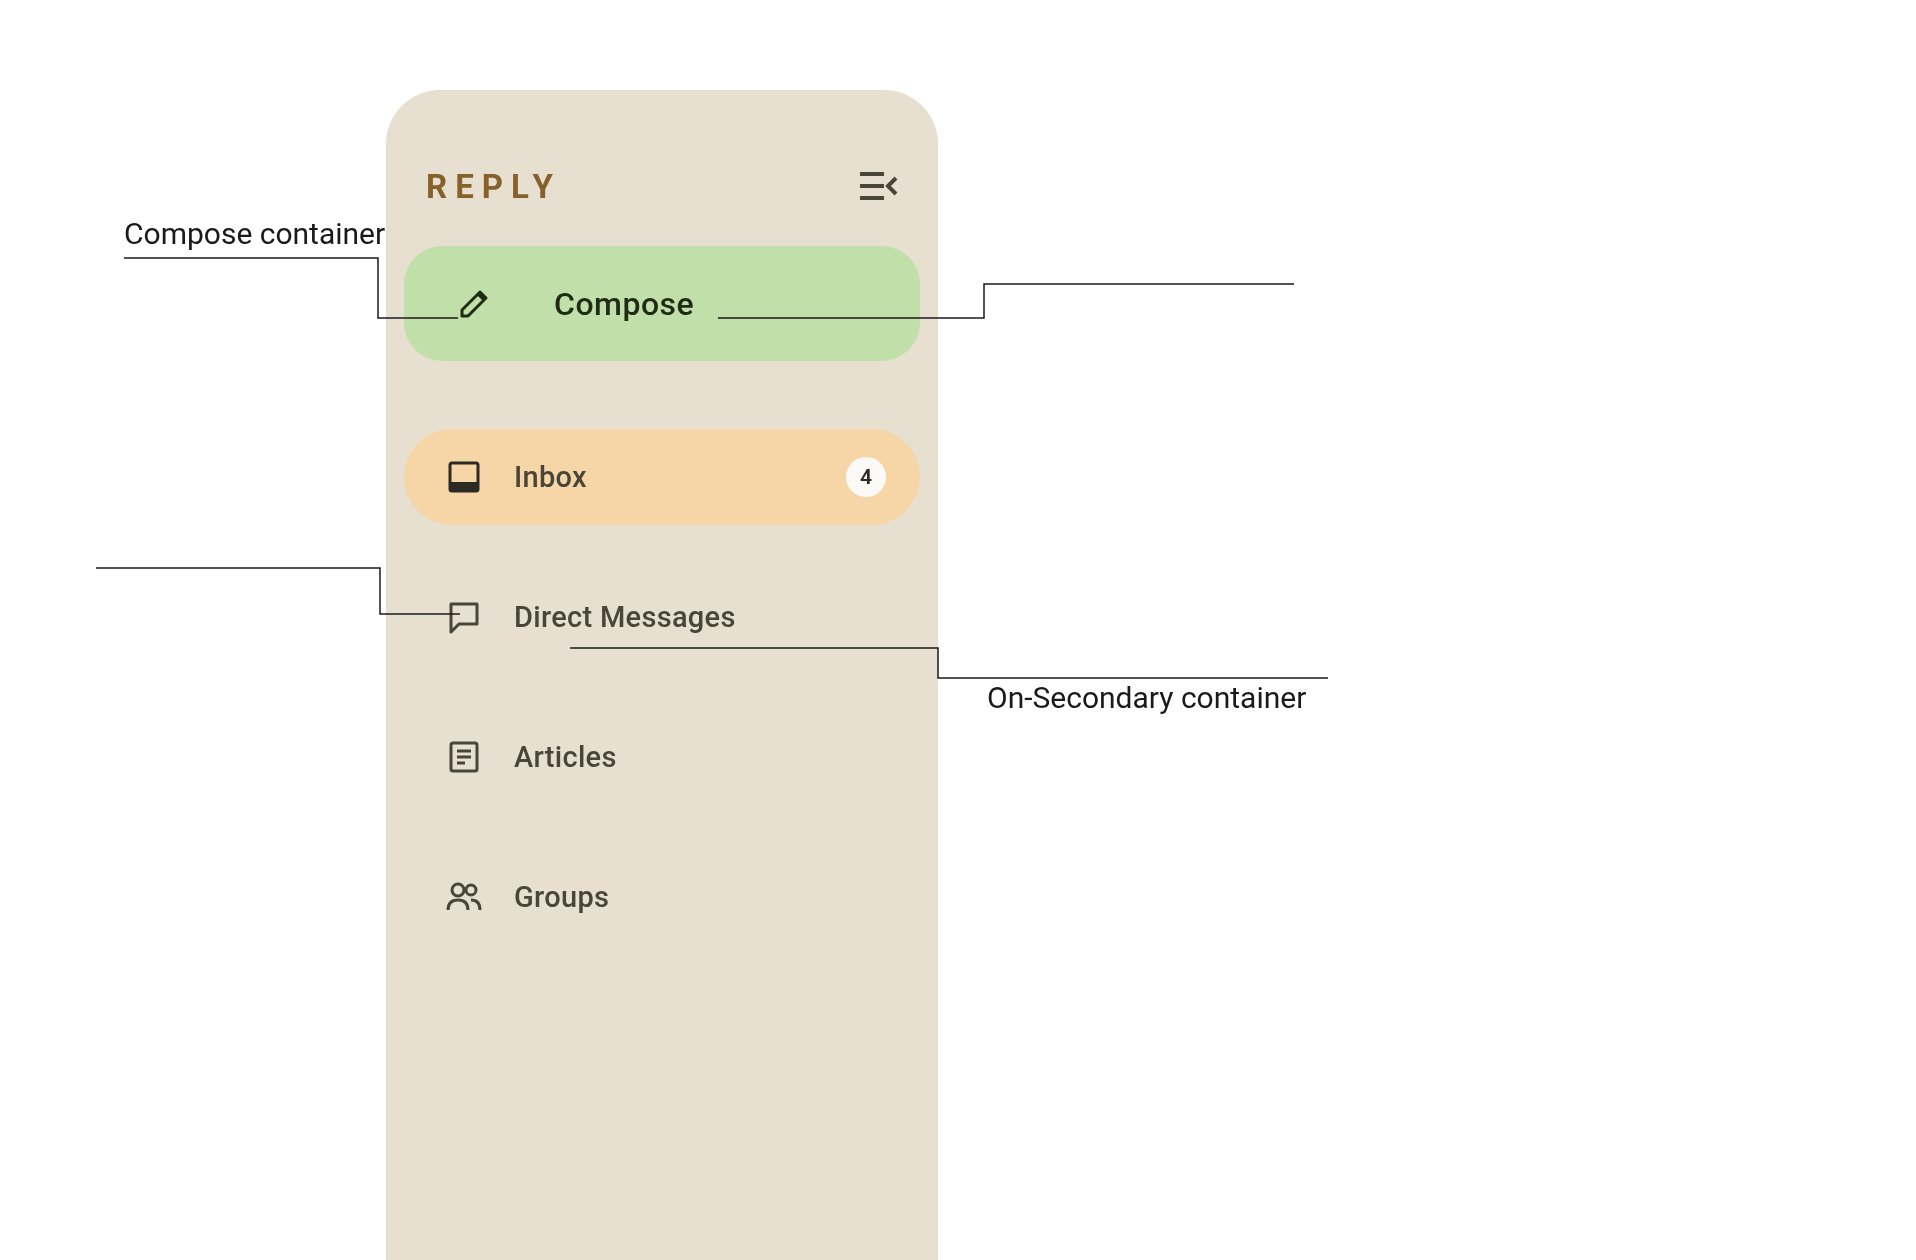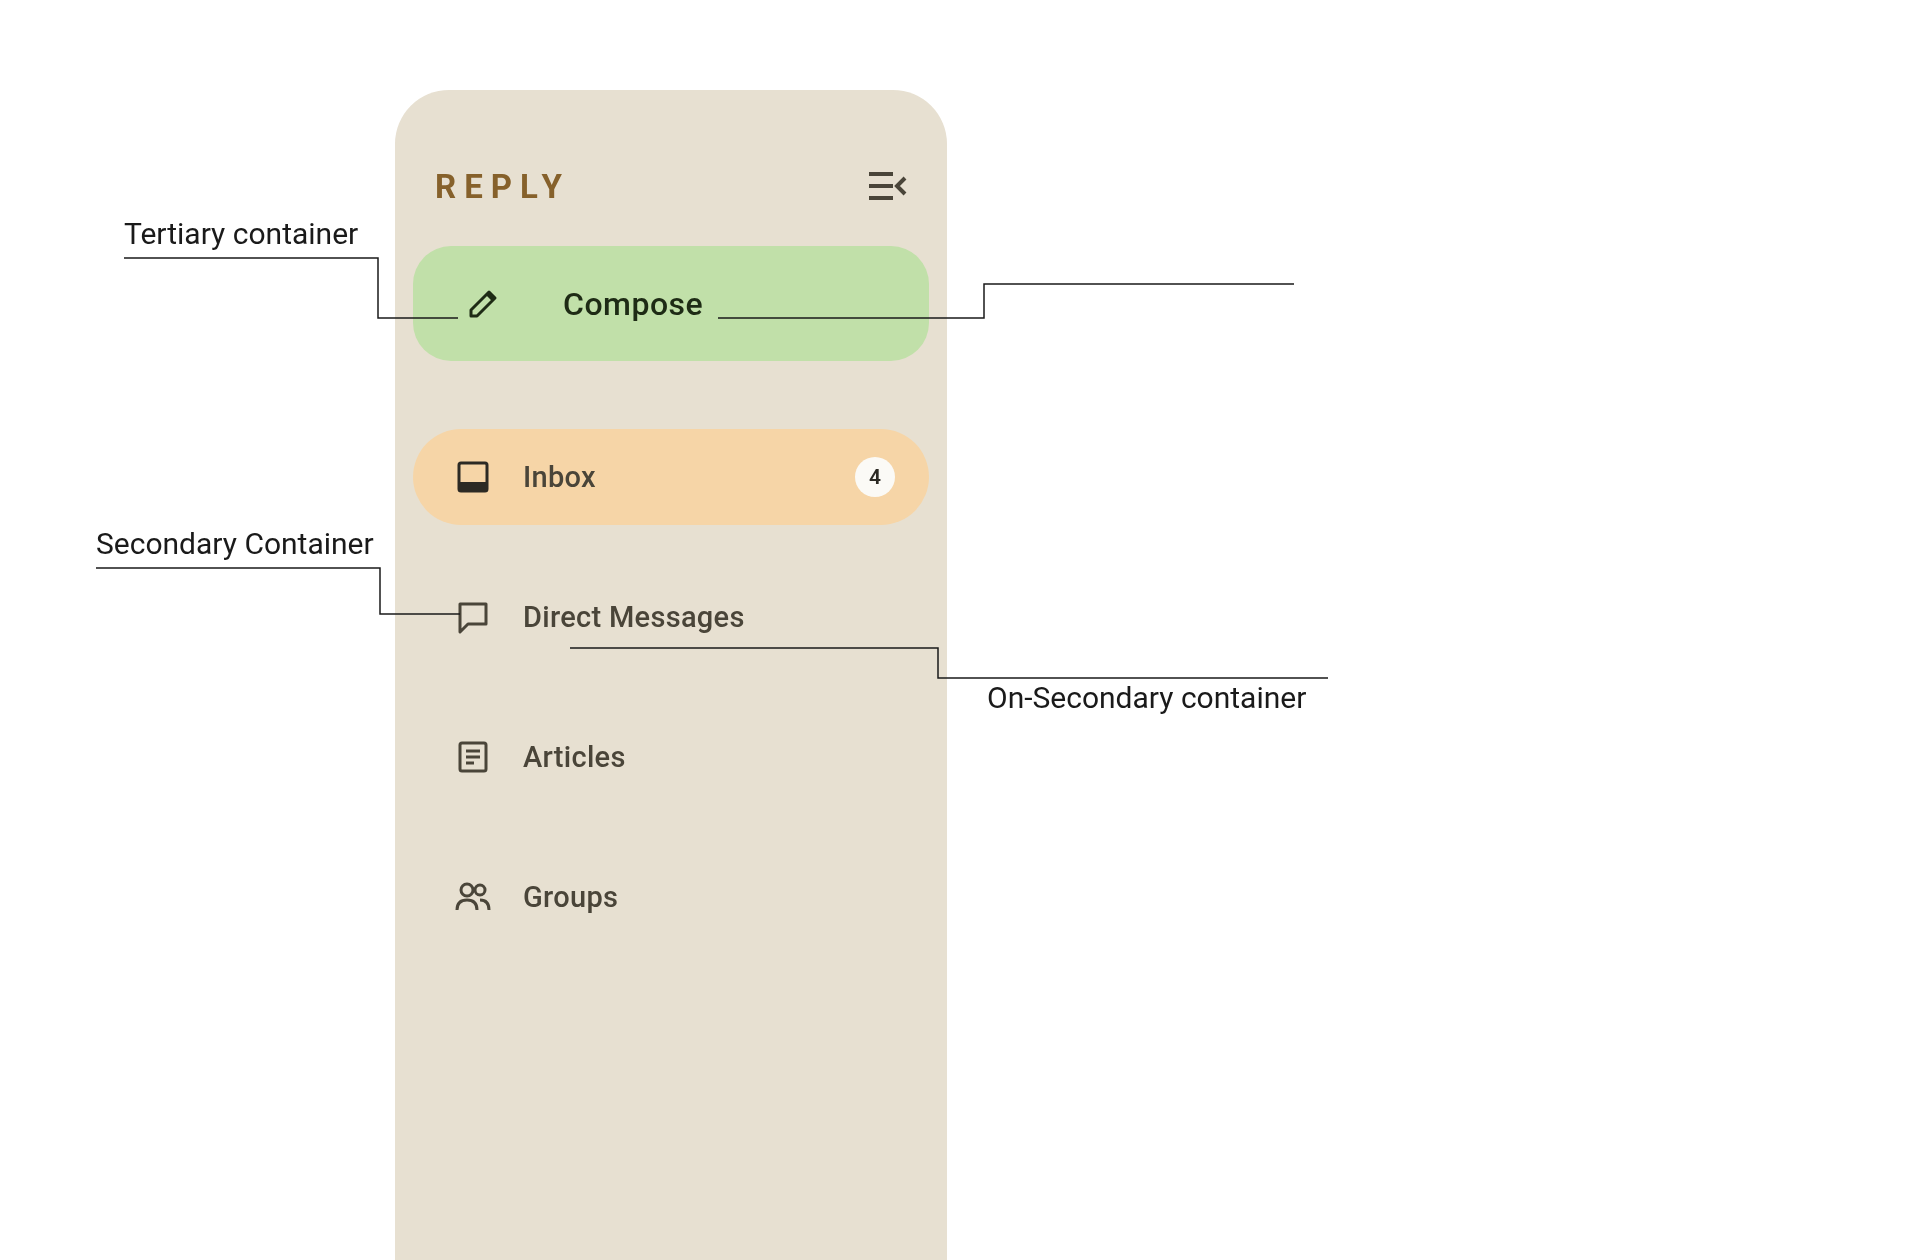--- a/index.html
+++ b/index.html
@@ -24,21 +24,20 @@
     
     .drawer {
       position: absolute;
       left: 386px;
       top: 90px;
       width: 552px;
       height: 1170px;
       background: #e7e0d1;
       border-radius: 54px 54px 0 0;
       padding: 60px 18px 0 18px;
-      margin-left: 9px;
     }
     
     .drawer-header {
       display: flex;
       align-items: center;
       justify-content: space-between;
       padding: 0 22px 0 22px;
       height: 72px;
     }
     
@@ -205,26 +204,25 @@
             <circle cx="26" cy="10" r="5" fill="none" stroke="#4a4539" stroke-width="3"></circle>
             <path d="M26 20 Q35 20 35 30" fill="none" stroke="#4a4539" stroke-width="3"></path>
           </svg>
         </div>
         <div class="nav-label">Groups</div>
       </div>
 
     </div>
   </div>
 
-  <div class="anno" style="left:124px; top:216px;">Tertiary container</div>
+  <div class="anno" style="left:124px; top:216px;">Compose container</div>
   <svg style="position:absolute; left:124px; top:258px; width:340px; height:80px; overflow:visible;">
     <polyline points="0,0 254,0 254,60 334,60" fill="none" stroke="#1a1a1a" stroke-width="1.5"></polyline>
   </svg>
 
-  <div class="anno" style="left:96px; top:526px;">Secondary Container</div>
   <svg style="position:absolute; left:96px; top:568px; width:370px; height:80px; overflow:visible;">
     <polyline points="0,0 284,0 284,46 364,46" fill="none" stroke="#1a1a1a" stroke-width="1.5"></polyline>
   </svg>
 
   <svg style="position:absolute; left:718px; top:284px; width:270px; height:40px; overflow:visible;">
     <polyline points="576,0 266,0 266,34 0,34" fill="none" stroke="#1a1a1a" stroke-width="1.5"></polyline>
   </svg>
 
   <div class="anno" style="left:987px; top:680px;">On-Secondary container</div>
   <svg style="position:absolute; left:570px; top:648px; width:420px; height:80px; overflow:visible;">

